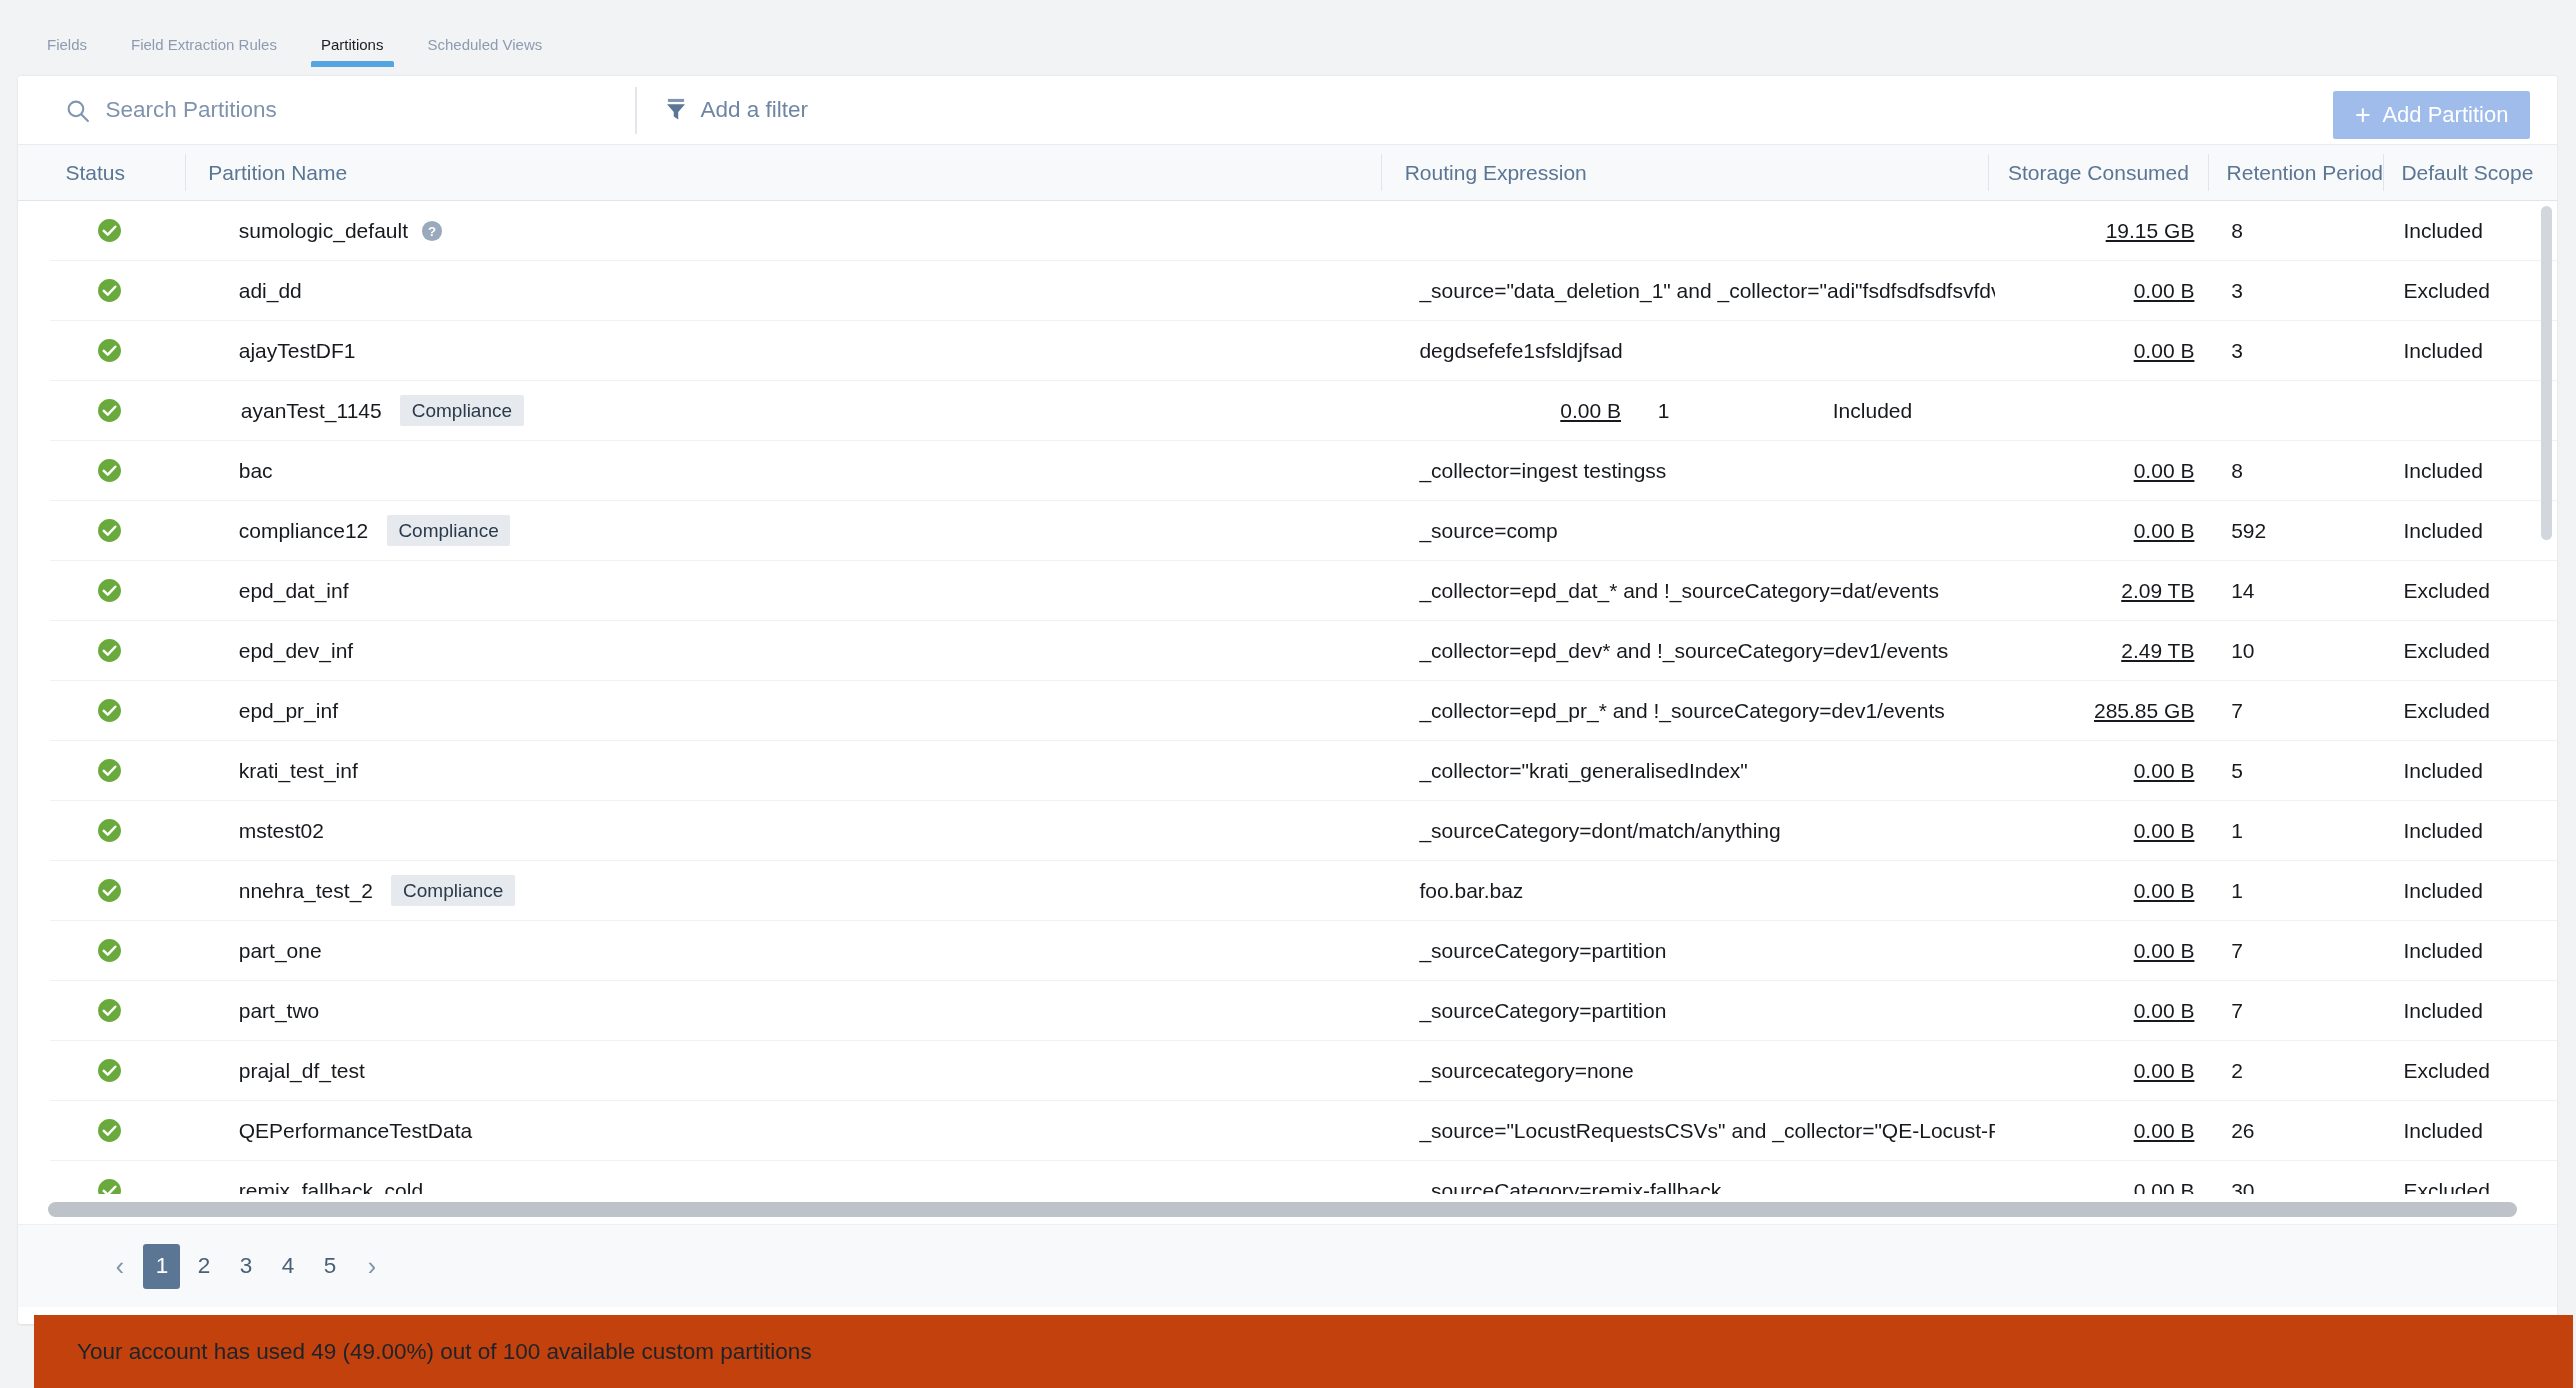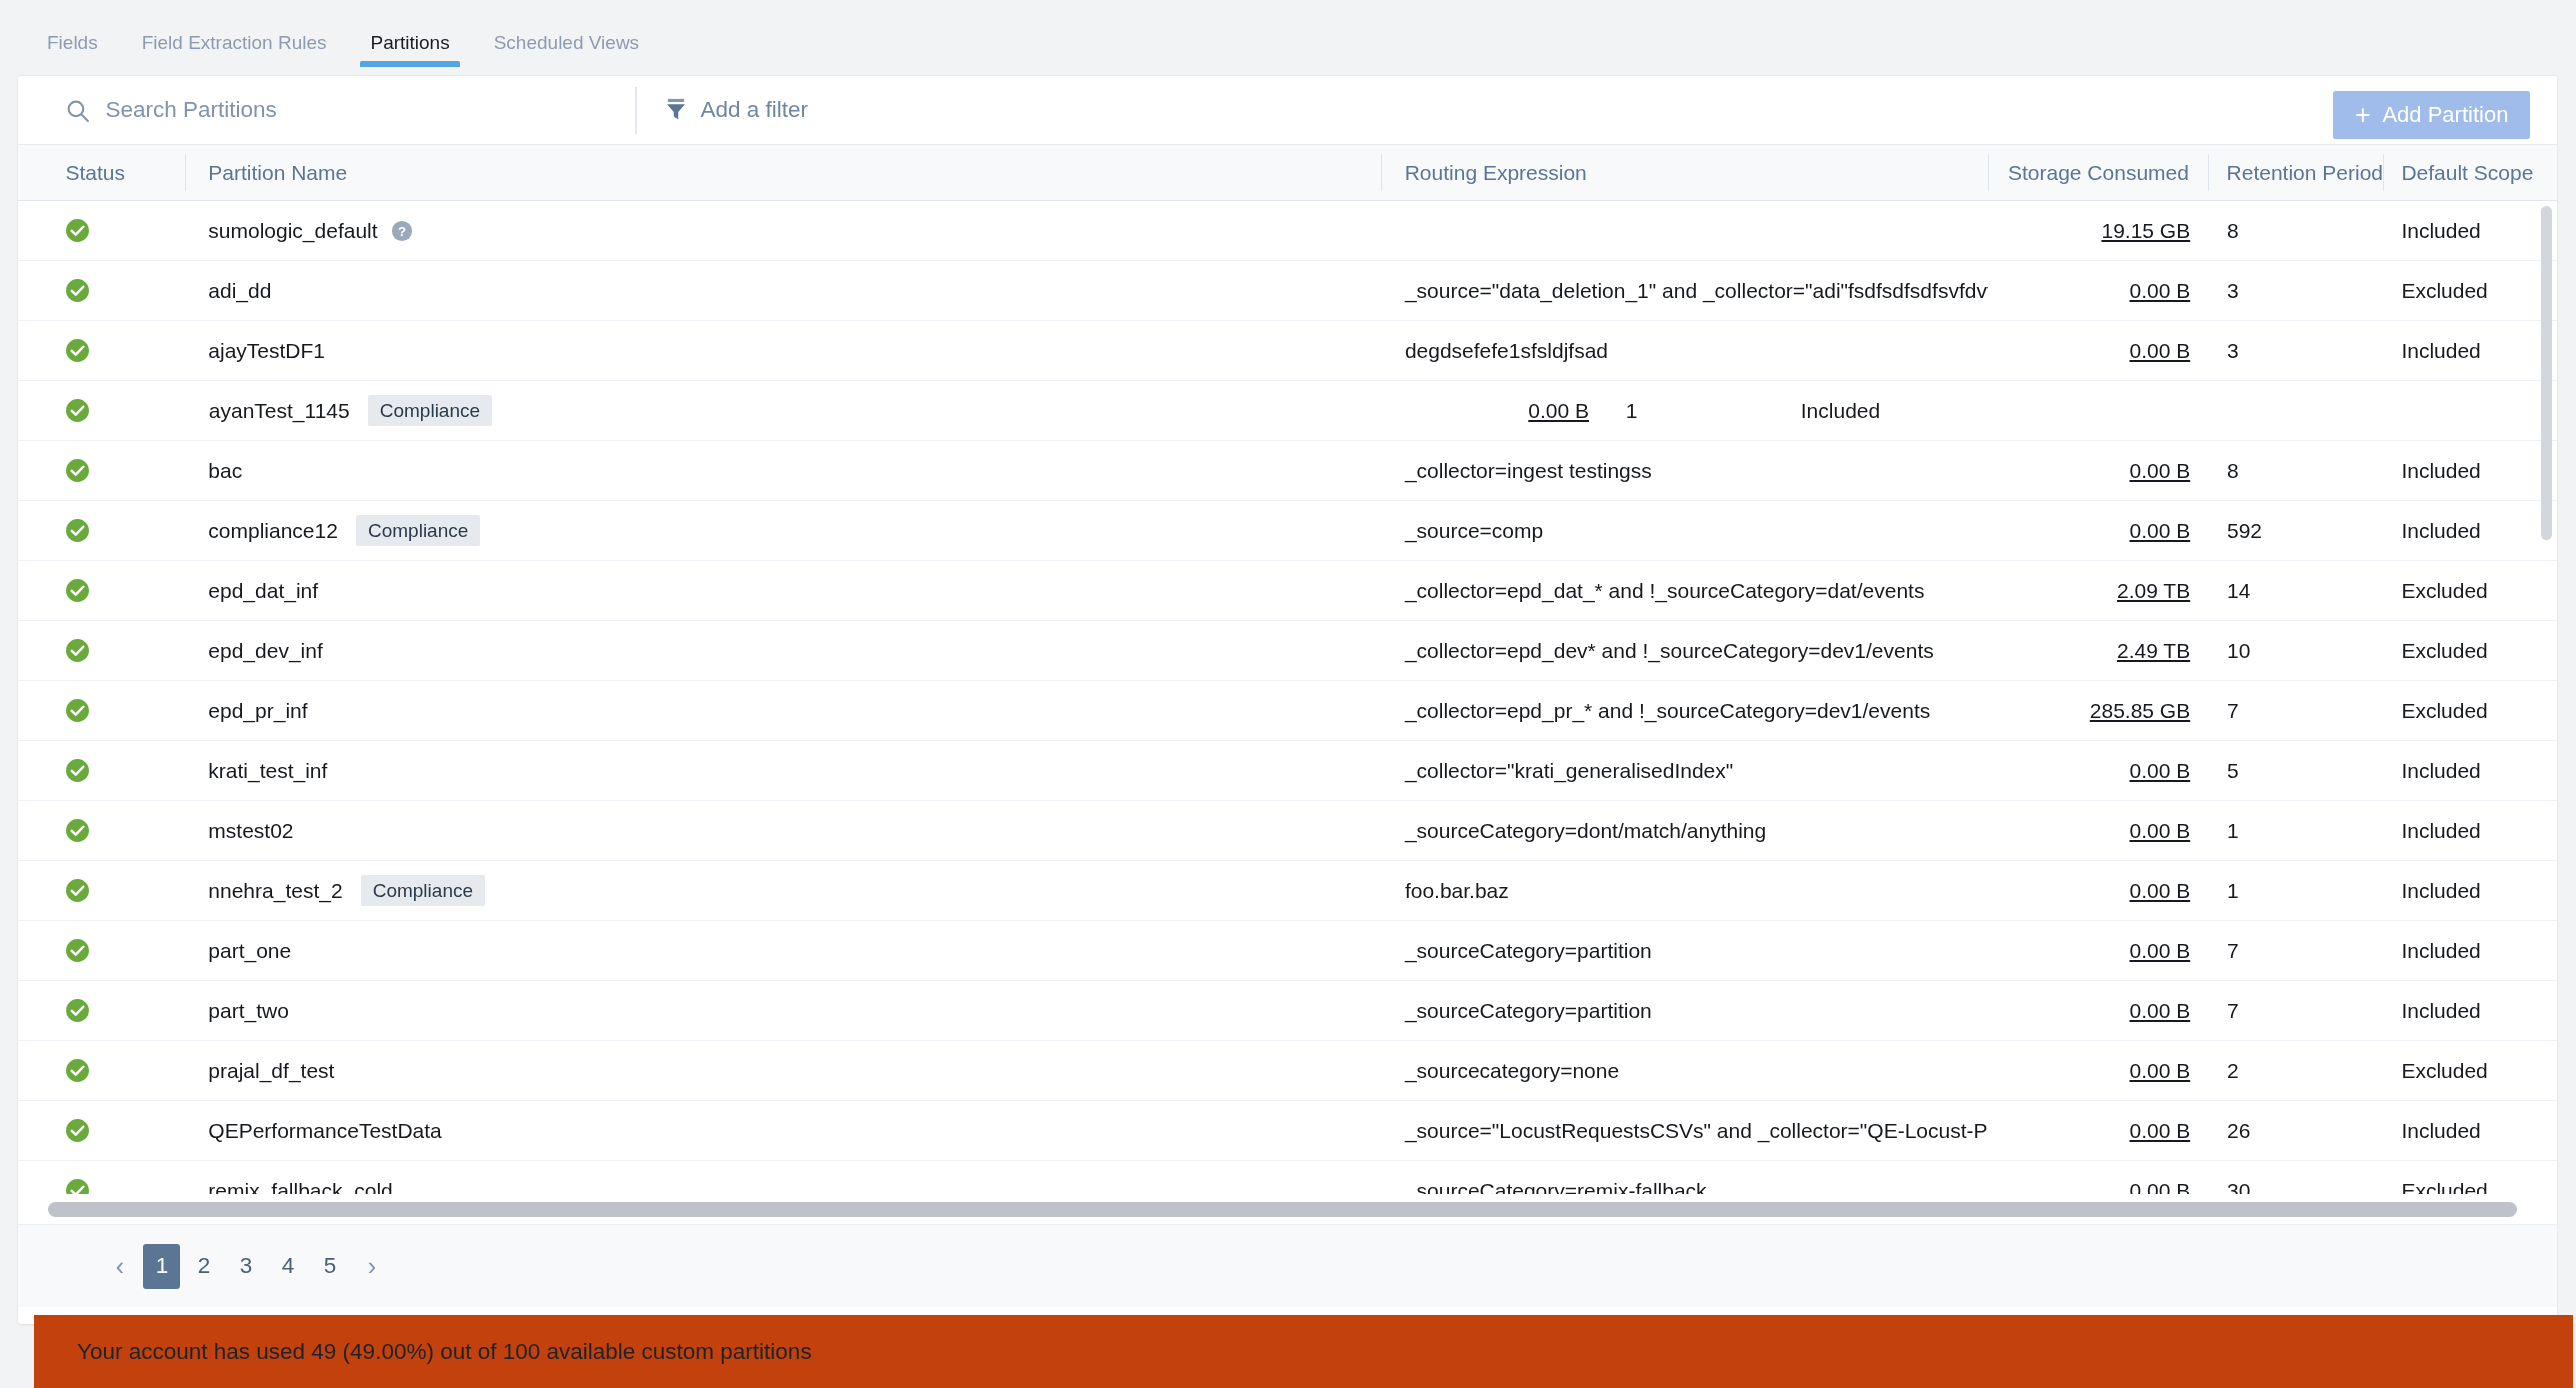--- a/index.html
+++ b/index.html
@@ -15,21 +15,21 @@
   .tabbar {
     height: 67px;
     background: #f1f3f5;
     display: flex;
     align-items: flex-end;
     padding-left: 25px;
     position: relative;
   }
   .tab {
     position: relative;
-    font-size: 19px;
+    font-size: 15px;
     color: #8d9bb0;
     padding: 0 22px 15px 22px;
     line-height: 1;
     white-space: nowrap;
     cursor: pointer;
   }
   .tab.active { color: #1a1d21; font-weight: 400; }
   .tab.active::after {
     content: "";
     position: absolute;
@@ -144,20 +144,21 @@
     overflow: hidden;
     position: relative;
     background: #fff;
   }
   .trow {
     height: 60px;
     display: flex;
     align-items: center;
     border-bottom: 0.8px solid #eef2f6;
     background: #fff;
+    margin-left: 32px;
   }
   .cell {
     font-size: 21px;
     color: #16191d;
     display: flex;
     align-items: center;
     height: 60px;
     overflow: hidden;
     white-space: nowrap;
   }

